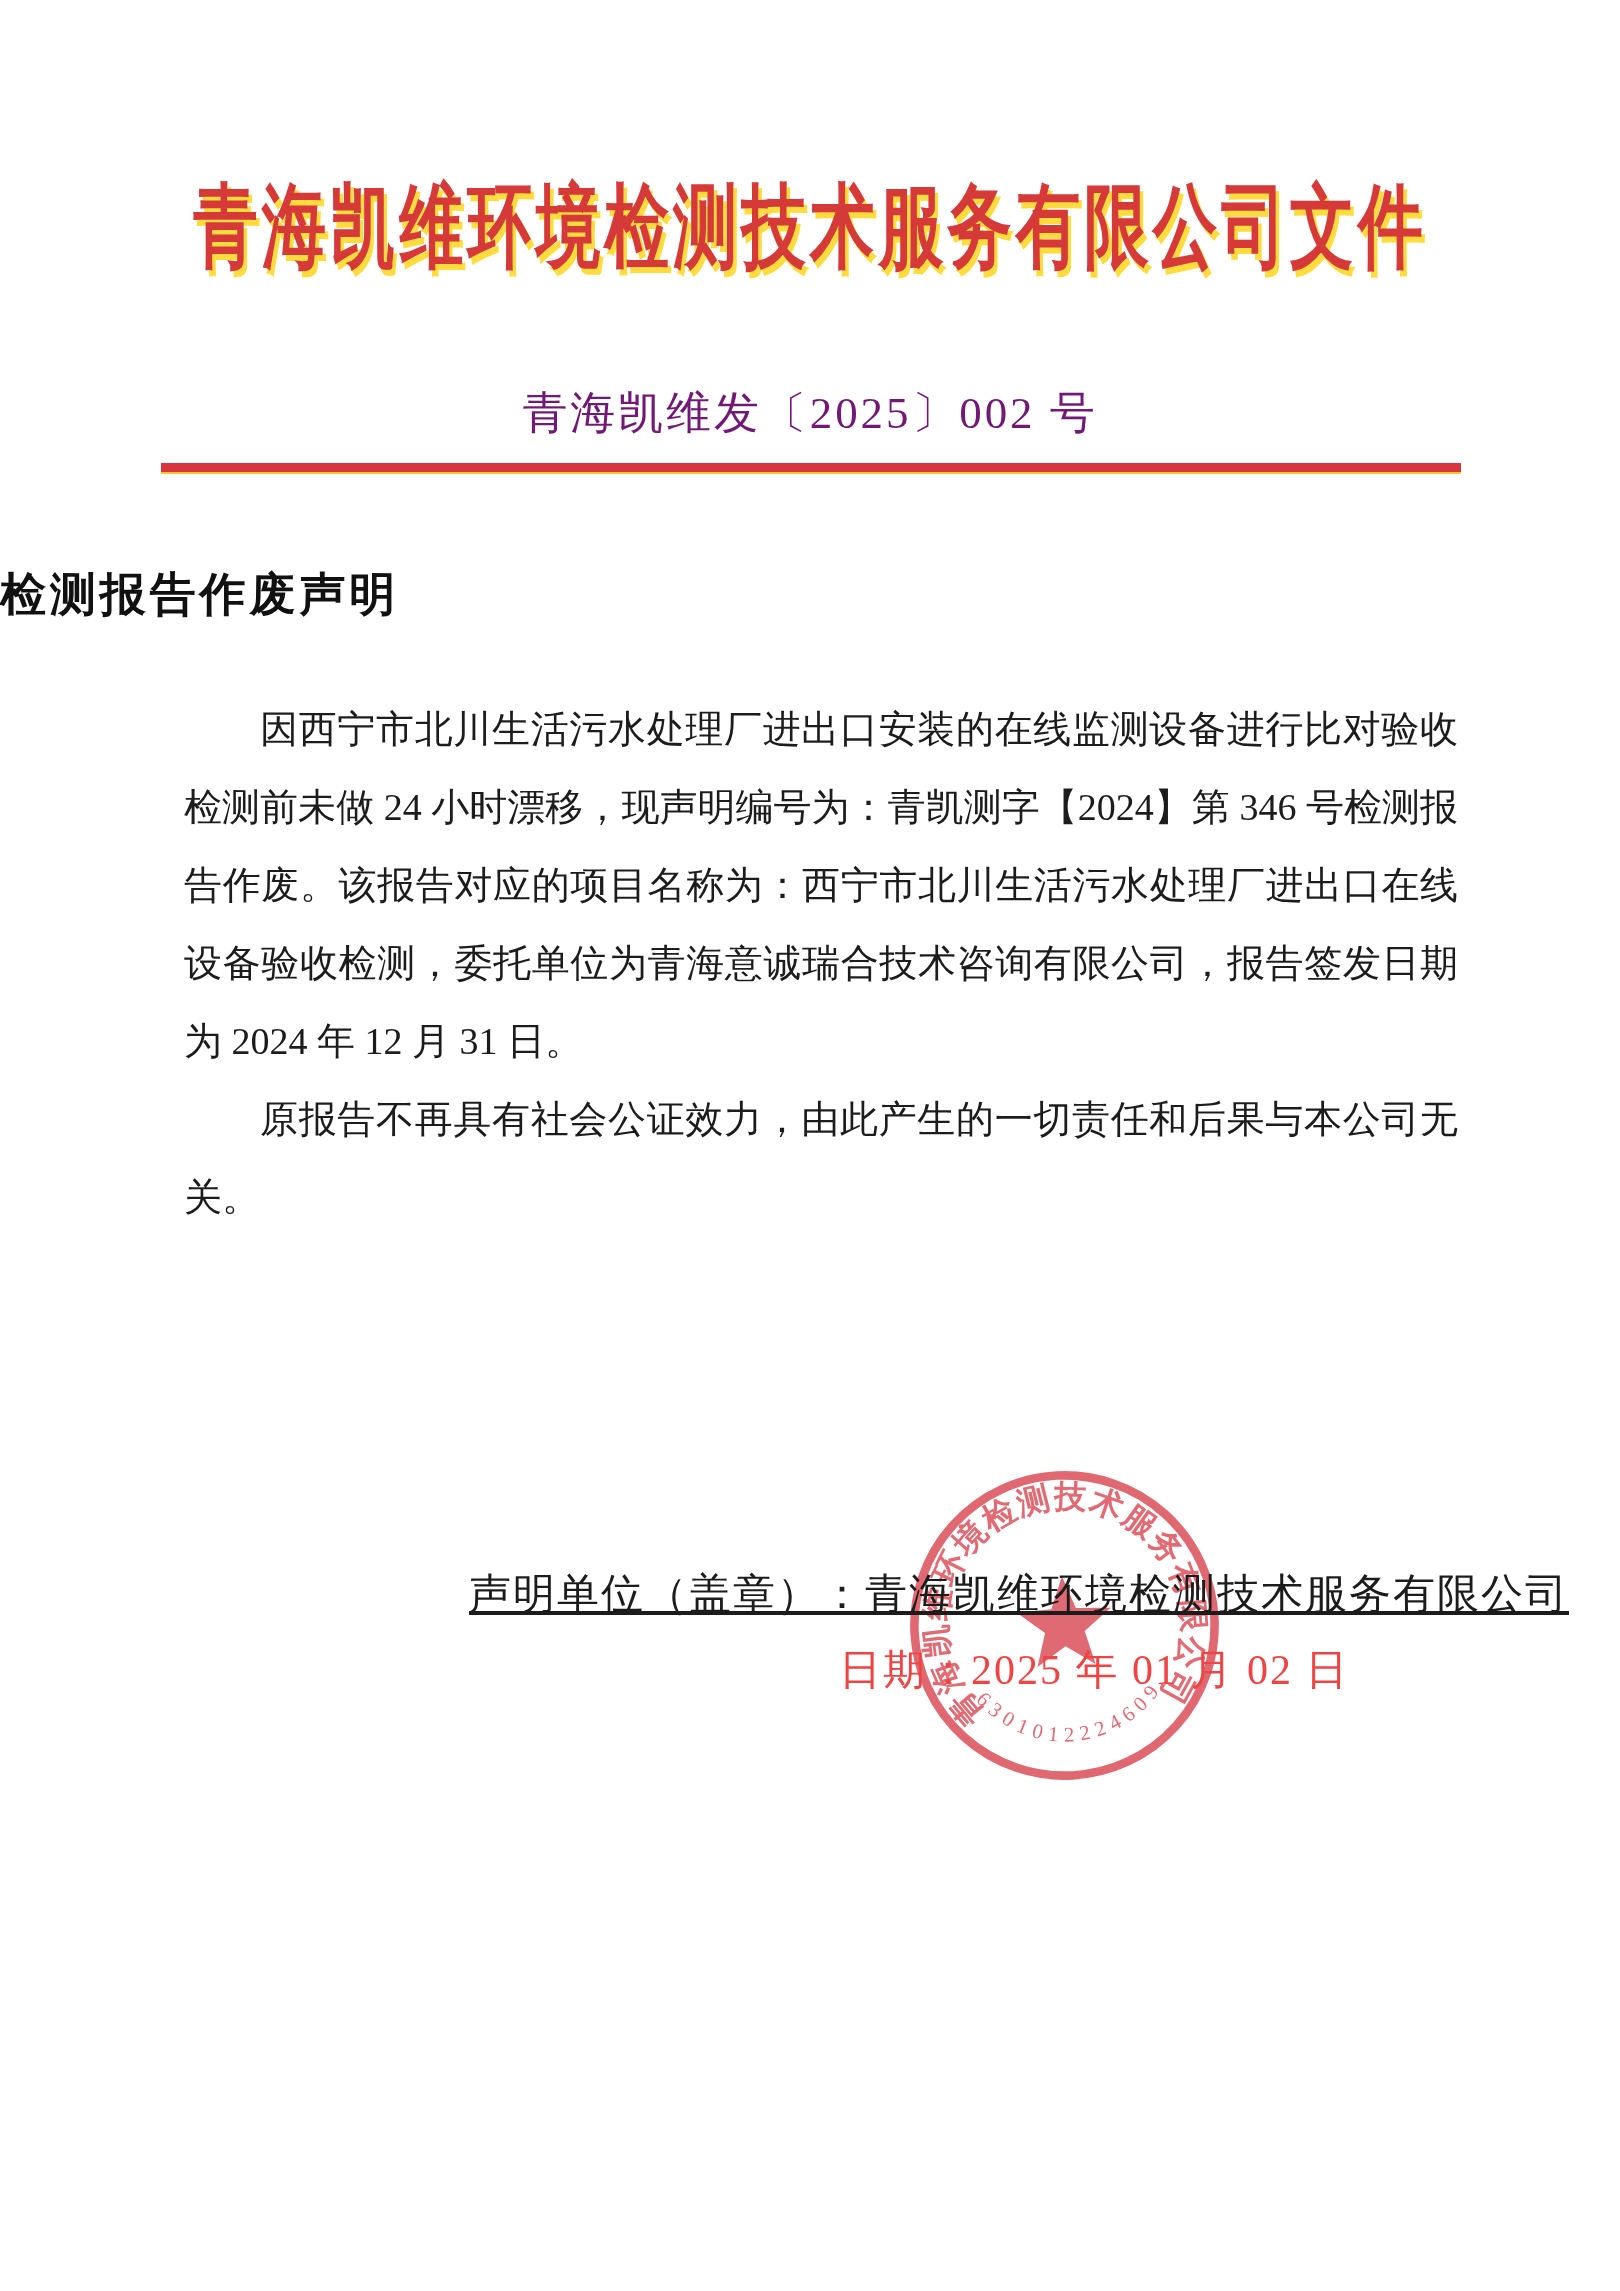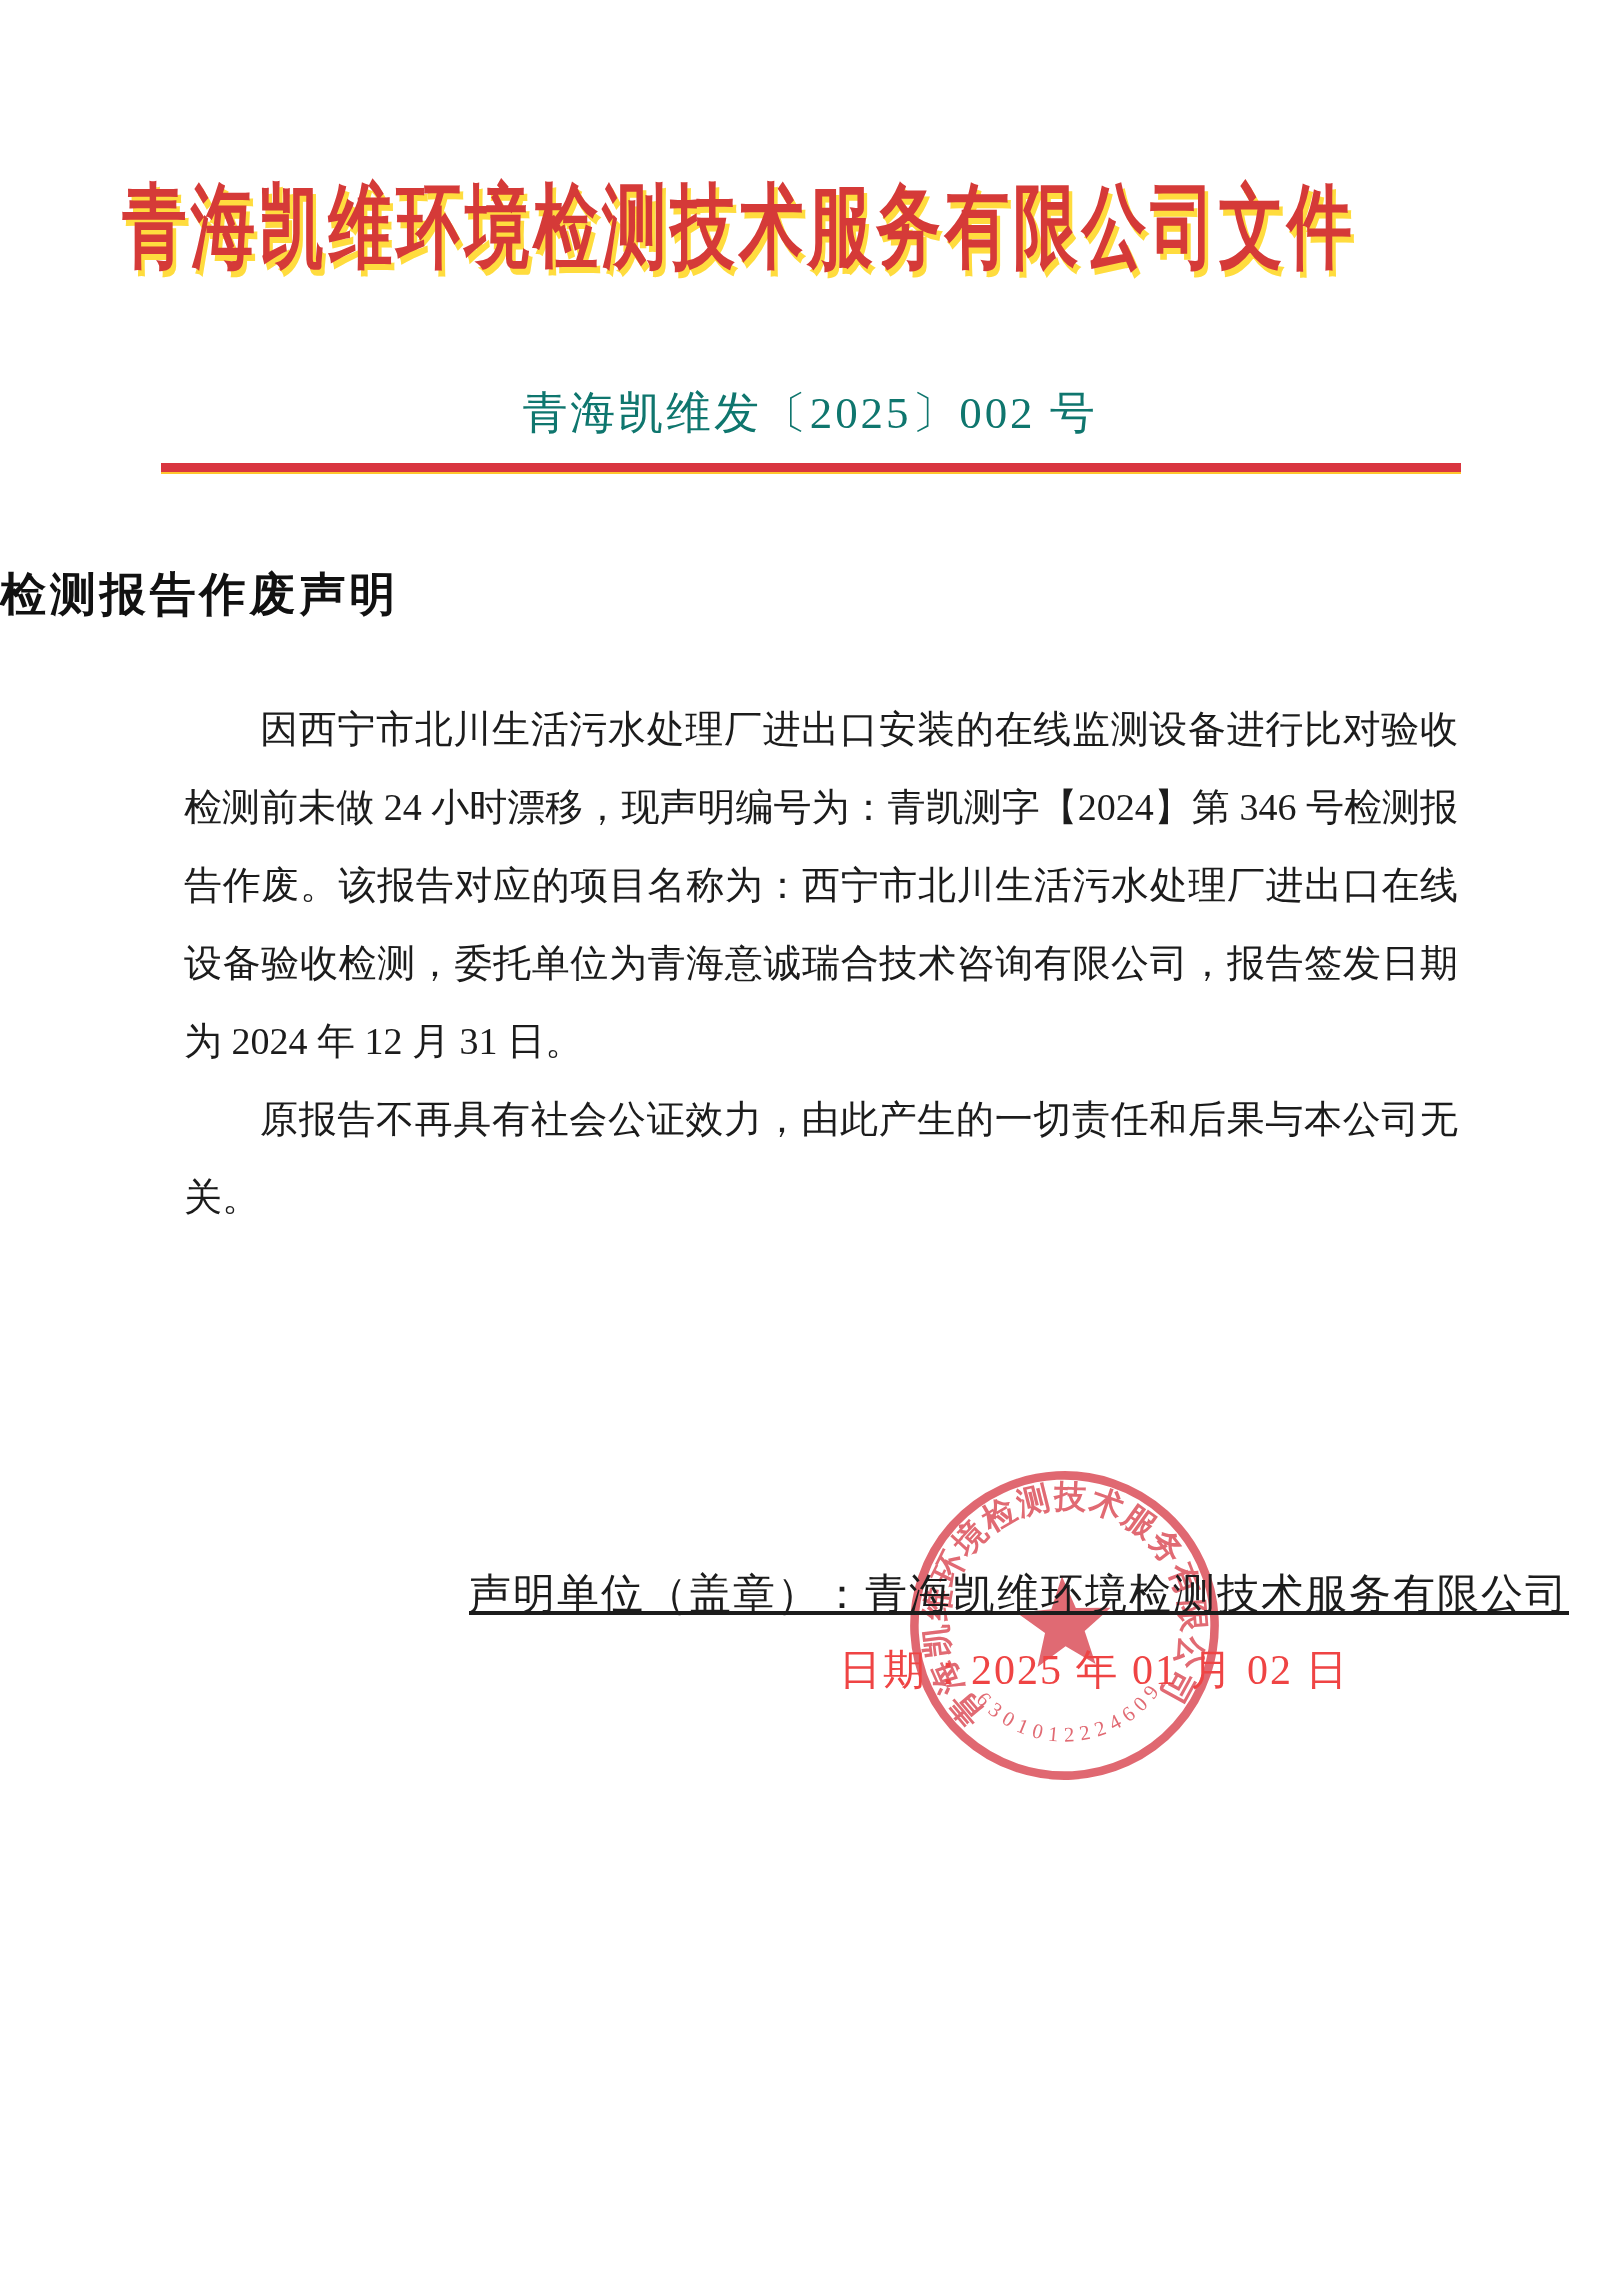--- a/index.html
+++ b/index.html
@@ -8,42 +8,42 @@
     background:#ffffff;
     position:relative;
     font-family:"Liberation Serif","DejaVu Serif",serif;
     color:#1c1c1c;
     overflow:hidden;
   }
 
   
   .doc-header{
     position:absolute;top:169px;left:0;width:1620px;
-    display:flex;justify-content:flex-end;
+    display:flex;justify-content:center;
     z-index:2;
   }
   .doc-header .t{
     white-space:nowrap;
     font-size:92px;
     font-weight:bold;
     letter-spacing:5.9px;
     color:#d53a38;
     text-shadow:4.9px 5.9px 0 #ffdc3e;
     transform:scaleX(0.70);
     transform-origin:center center;
     line-height:116px;
   }
 
   
   .doc-number{
     position:absolute;top:384px;left:0;width:1620px;
     text-align:center;
     font-size:45px;
     letter-spacing:2.9px;
-    color:#0f766e;
+    color:#701a75;
     line-height:59px;
     z-index:2;
   }
 
   
   .red-rule{
     position:absolute;top:463px;left:161px;width:1300px;height:8.8px;
     background:#d9353f;
     border-bottom:2.9px solid #ffc62e;
     z-index:2;

